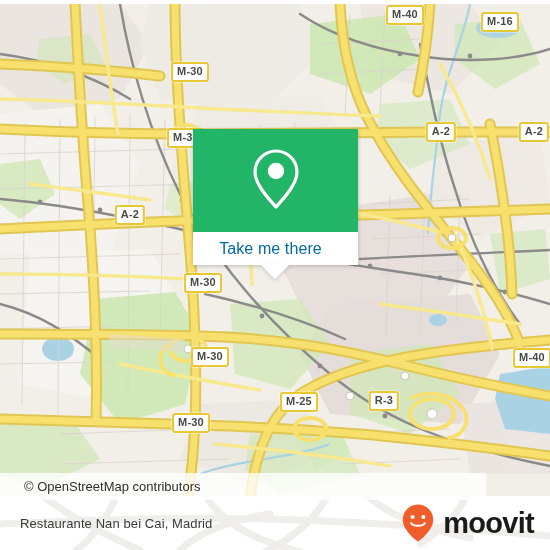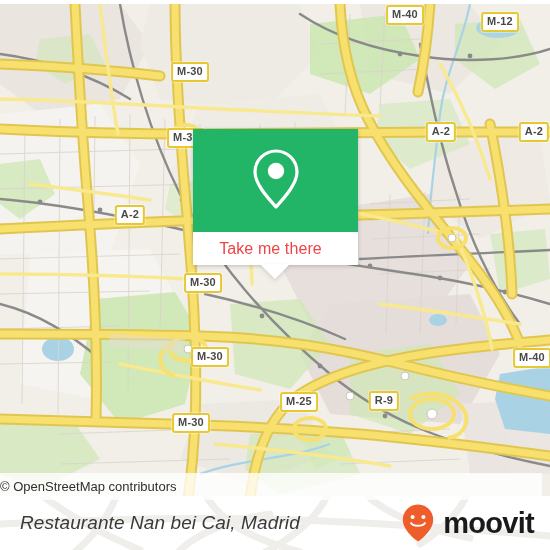--- a/index.html
+++ b/index.html
@@ -48,53 +48,53 @@
     z-index:40;
   }
   #callout-green {
     position:absolute; left:0; top:0; width:165px; height:103px;
     background:#22b467;
   }
   #pin-icon { position:absolute; left:50%; top:50px; transform:translate(-50%,-50%); }
   #callout-label {
     position:absolute; left:0; top:103px; width:155px; height:33px;
     display:flex; align-items:center; justify-content:center;
-    color:#ef4444; font-size:16px; letter-spacing:0.1px;
+    color:#0369a1; font-size:16px; letter-spacing:0.1px;
   }
   #callout-tail {
     position:absolute; left:275px; top:260px;
     width:0; height:0;
     transform:translateX(-50%);
     border-left:15px solid transparent;
     border-right:15px solid transparent;
     border-top:15px solid #ffffff;
     z-index:41;
     filter:drop-shadow(0 2px 2px rgba(0,0,0,0.13));
   }
 
   
   #attribution {
-    position:absolute; left:0; top:469px; width:542px; height:27px;
+    position:absolute; left:0; top:469px; width:486px; height:27px;
     background:rgba(255,255,255,0.78);
     display:flex; align-items:center;
-    padding-left:0;
+    padding-left:24px;
     font-size:13px; color:#2e2e2e;
     z-index:30;
   }
 
   
   #bottom-bar {
     position:absolute; left:0; top:496px; width:550px; height:54px;
     background:#ffffff;
     overflow:hidden;
   }
   #bottom-watermark { position:absolute; left:0; top:0; width:550px; height:54px; opacity:1; }
   #place-title {
     position:absolute; left:20px; top:50%; transform:translateY(-50%);
-    font-size:19px; color:#3a3a3a; white-space:nowrap; letter-spacing:0.1px;font-style:italic;
+    font-size:13px; color:#3a3a3a; white-space:nowrap; letter-spacing:0.1px;
   }
   #moovit-logo {
     position:absolute; right:16px; top:50%; transform:translateY(-50%);
     display:flex; align-items:center; gap:8px;
   }
   #moovit-wordmark {
     font-size:29px; font-weight:bold; color:#1a1a1a;
     letter-spacing:-0.7px; line-height:1;
   }
 </style>
@@ -263,31 +263,31 @@
         <circle cx="405" cy="372" r="4"></circle>
       </g>
 
       <g opacity="0.5">
         <path d="M110 330 L185 335 L183 348 L108 343 Z" fill="#e3ddd4"></path>
       </g>
     </svg>
 
     <div id="shield-layer">
         <div class="shield" style="left: 405px; top: 11px;">M-40</div>
-        <div class="shield" style="left: 500px; top: 18px;">M-12</div>
+        <div class="shield" style="left: 500px; top: 18px;">M-16</div>
         <div class="shield" style="left: 190px; top: 68px;">M-30</div>
         <div class="shield" style="left: 186px; top: 134px;">M-30</div>
         <div class="shield" style="left: 441px; top: 128px;">A-2</div>
         <div class="shield" style="left: 534px; top: 128px;">A-2</div>
         <div class="shield" style="left: 130px; top: 211px;">A-2</div>
         <div class="shield" style="left: 203px; top: 279px;">M-30</div>
         <div class="shield" style="left: 210px; top: 353px;">M-30</div>
         <div class="shield" style="left: 532px; top: 354px;">M-40</div>
         <div class="shield" style="left: 299px; top: 398px;">M-25</div>
-        <div class="shield" style="left: 384px; top: 397px;">R-9</div>
+        <div class="shield" style="left: 384px; top: 397px;">R-3</div>
         <div class="shield" style="left: 191px; top: 419px;">M-30</div>
       </div>
 
     <div id="callout">
       <div id="callout-green">
         <svg id="pin-icon" width="54" height="66" viewBox="0 0 54 66">
           <path d="M27 5 C15.5 5 6 14.4 6 26 C6 38.5 20 53 27 61 C34 53 48 38.5 48 26 C48 14.4 38.5 5 27 5 Z" fill="none" stroke="#ffffff" stroke-width="3.2" stroke-linejoin="round"></path>
           <circle cx="27" cy="25" r="8.2" fill="#ffffff"></circle>
         </svg>
       </div>

